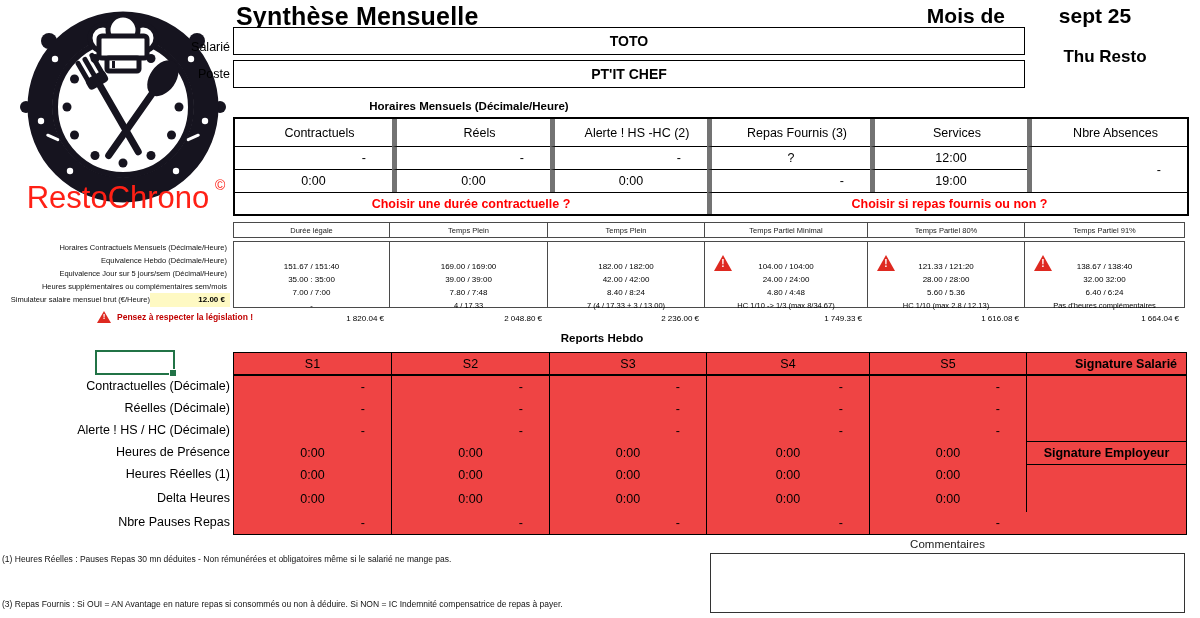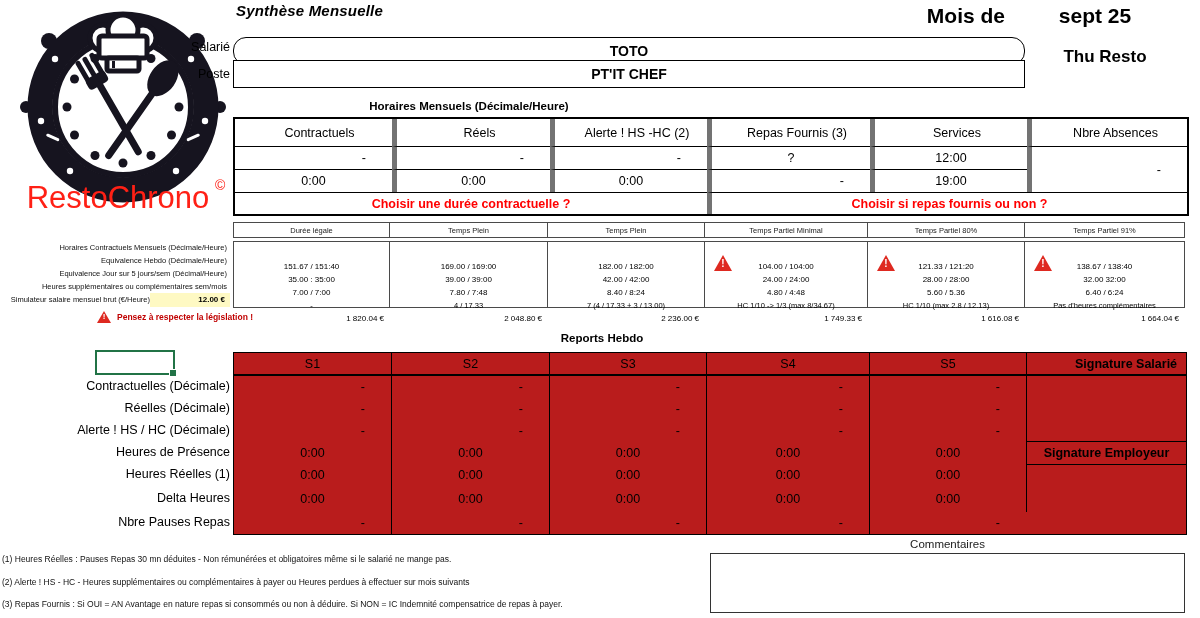--- a/index.html
+++ b/index.html
@@ -2,29 +2,29 @@
 <html><head>
 <meta charset="utf-8">
 <style>
   * { margin:0; padding:0; box-sizing:border-box; }
   html,body { background:#fff; }
   body { font-family:"Liberation Sans", sans-serif; color:#000; }
   #page { position:relative; width:1200px; height:618px; background:#fff; overflow:hidden; }
   .abs { position:absolute; }
 
   
-  .page-title { left:236px; top:2px; font-size:15px; font-weight:600; letter-spacing:.2px;font-style:italic; }
+  .page-title { left:236px; top:2px; font-size:25px; font-weight:600; letter-spacing:.2px; }
   .month-label { left:860px; top:4px; width:145px; text-align:right; font-size:21px; font-weight:600; }
   .month-value { left:1035px; top:4px; width:120px; text-align:center; font-size:21px; font-weight:600; }
   .fld-label { width:150px; text-align:right; font-size:12.5px; }
   .lbl-salarie { left:80px; top:40px; }
   .lbl-poste  { left:80px; top:67px; }
   .field-box { left:233px; width:792px; height:28px; border:1.5px solid #000; background:#fff;
                display:flex; align-items:center; justify-content:center; font-size:14px; font-weight:bold; }
-  .box-salarie { top:37px;border-radius:13px; } .box-poste { top:60px; }
+  .box-salarie { top:27px; } .box-poste { top:60px; }
   .resto-name { left:1030px; top:47px; width:150px; text-align:center; font-size:17px; font-weight:bold; }
 
   
   .logo { left:8px; top:10px; width:230px; height:208px; }
 
   
   .mh-title { left:233px; top:100px; width:472px; text-align:center; font-size:11.5px; font-weight:600; }
   .mtab { left:233px; top:117px; display:grid; grid-template-columns:157px 158px 157px 163px 157px 160px;
           grid-template-rows:27px 23px 23px 22px; border:2px solid #000; background:#fff; }
   .mtab > div { border-left:5px solid #737373; border-top:1px solid #000; display:flex; align-items:center;
@@ -61,21 +61,21 @@
   .cell-warn { position:absolute; left:9px; top:13px; }
   .legal-note { left:97px; top:311px; display:flex; align-items:center; gap:6px; }
   .legal-note span.t { color:#C00000; font-size:8.5px; font-weight:600; }
 
   
   .wk-title { left:237px; top:332px; width:730px; text-align:center; font-size:11.5px; font-weight:600; }
   .sel-cell { left:95px; top:350px; width:80px; height:25px; border:2px solid #217346; background:transparent; }
   .sel-cell::after { content:""; position:absolute; right:-4px; bottom:-4px; width:6px; height:6px;
                      background:#217346; border:1px solid #fff; }
   .wtab { left:233px; top:352px; display:grid; grid-template-columns:157px 158px 157px 163px 157px 160px;
-          grid-template-rows:23px 22px 22px 22px 22px 22px 26px 22px; border:1.5px solid #000; background:#b91c1c; }
+          grid-template-rows:23px 22px 22px 22px 22px 22px 26px 22px; border:1.5px solid #000; background:#ef4444; }
   .wtab > div { display:flex; align-items:center; justify-content:center; font-size:12.5px; border-left:1px solid #000; }
   .wtab > .cf { border-left:none; }
   .wtab > .whead { border-bottom:2px solid #000; }
   .wtab > .sighead { font-weight:600;padding-left:39px; }
   .wtab > .sigbox1 { grid-row:span 3; border-bottom:1.5px solid #000; }
   .wtab > .siglabel { font-weight:600; }
   .wtab > .sigbox2 { grid-row:span 2; border-top:1.5px solid #000; }
   .wk-label { left:0; width:230px; text-align:right; font-size:12.5px; }
   .wl0{top:375px;line-height:22px}.wl1{top:397px;line-height:22px}.wl2{top:419px;line-height:22px}
   .wl3{top:441px;line-height:22px}.wl4{top:463px;line-height:22px}.wl5{top:485px;line-height:26px}.wl6{top:511px;line-height:22px}
@@ -323,16 +323,15 @@
     <div class="vr">-</div>
     <div class="vr">-</div>
     <div class="vr">-</div>
     <div class="vr">-</div>
   </div>
 
   <div class="abs cm-title">Commentaires</div>
   <div class="abs cm-box"></div>
 
   <div class="abs footnote fn0">(1) Heures Réelles : Pauses Repas 30 mn déduites - Non rémunérées et obligatoires même si le salarié ne mange pas.</div>
-  <div class="abs footnote fn1">(2) Alerte ! HS - HC - Heures supplémentaires ou complémentaires à payer ou Heures perdues à effectuer sur mois suivants</div>
   <div class="abs footnote fn2">(3) Repas Fournis : Si OUI = AN Avantage en nature repas si consommés ou non à déduire. Si NON = IC Indemnité compensatrice de repas à payer.</div>
 
 </div>
 
 </body></html>

